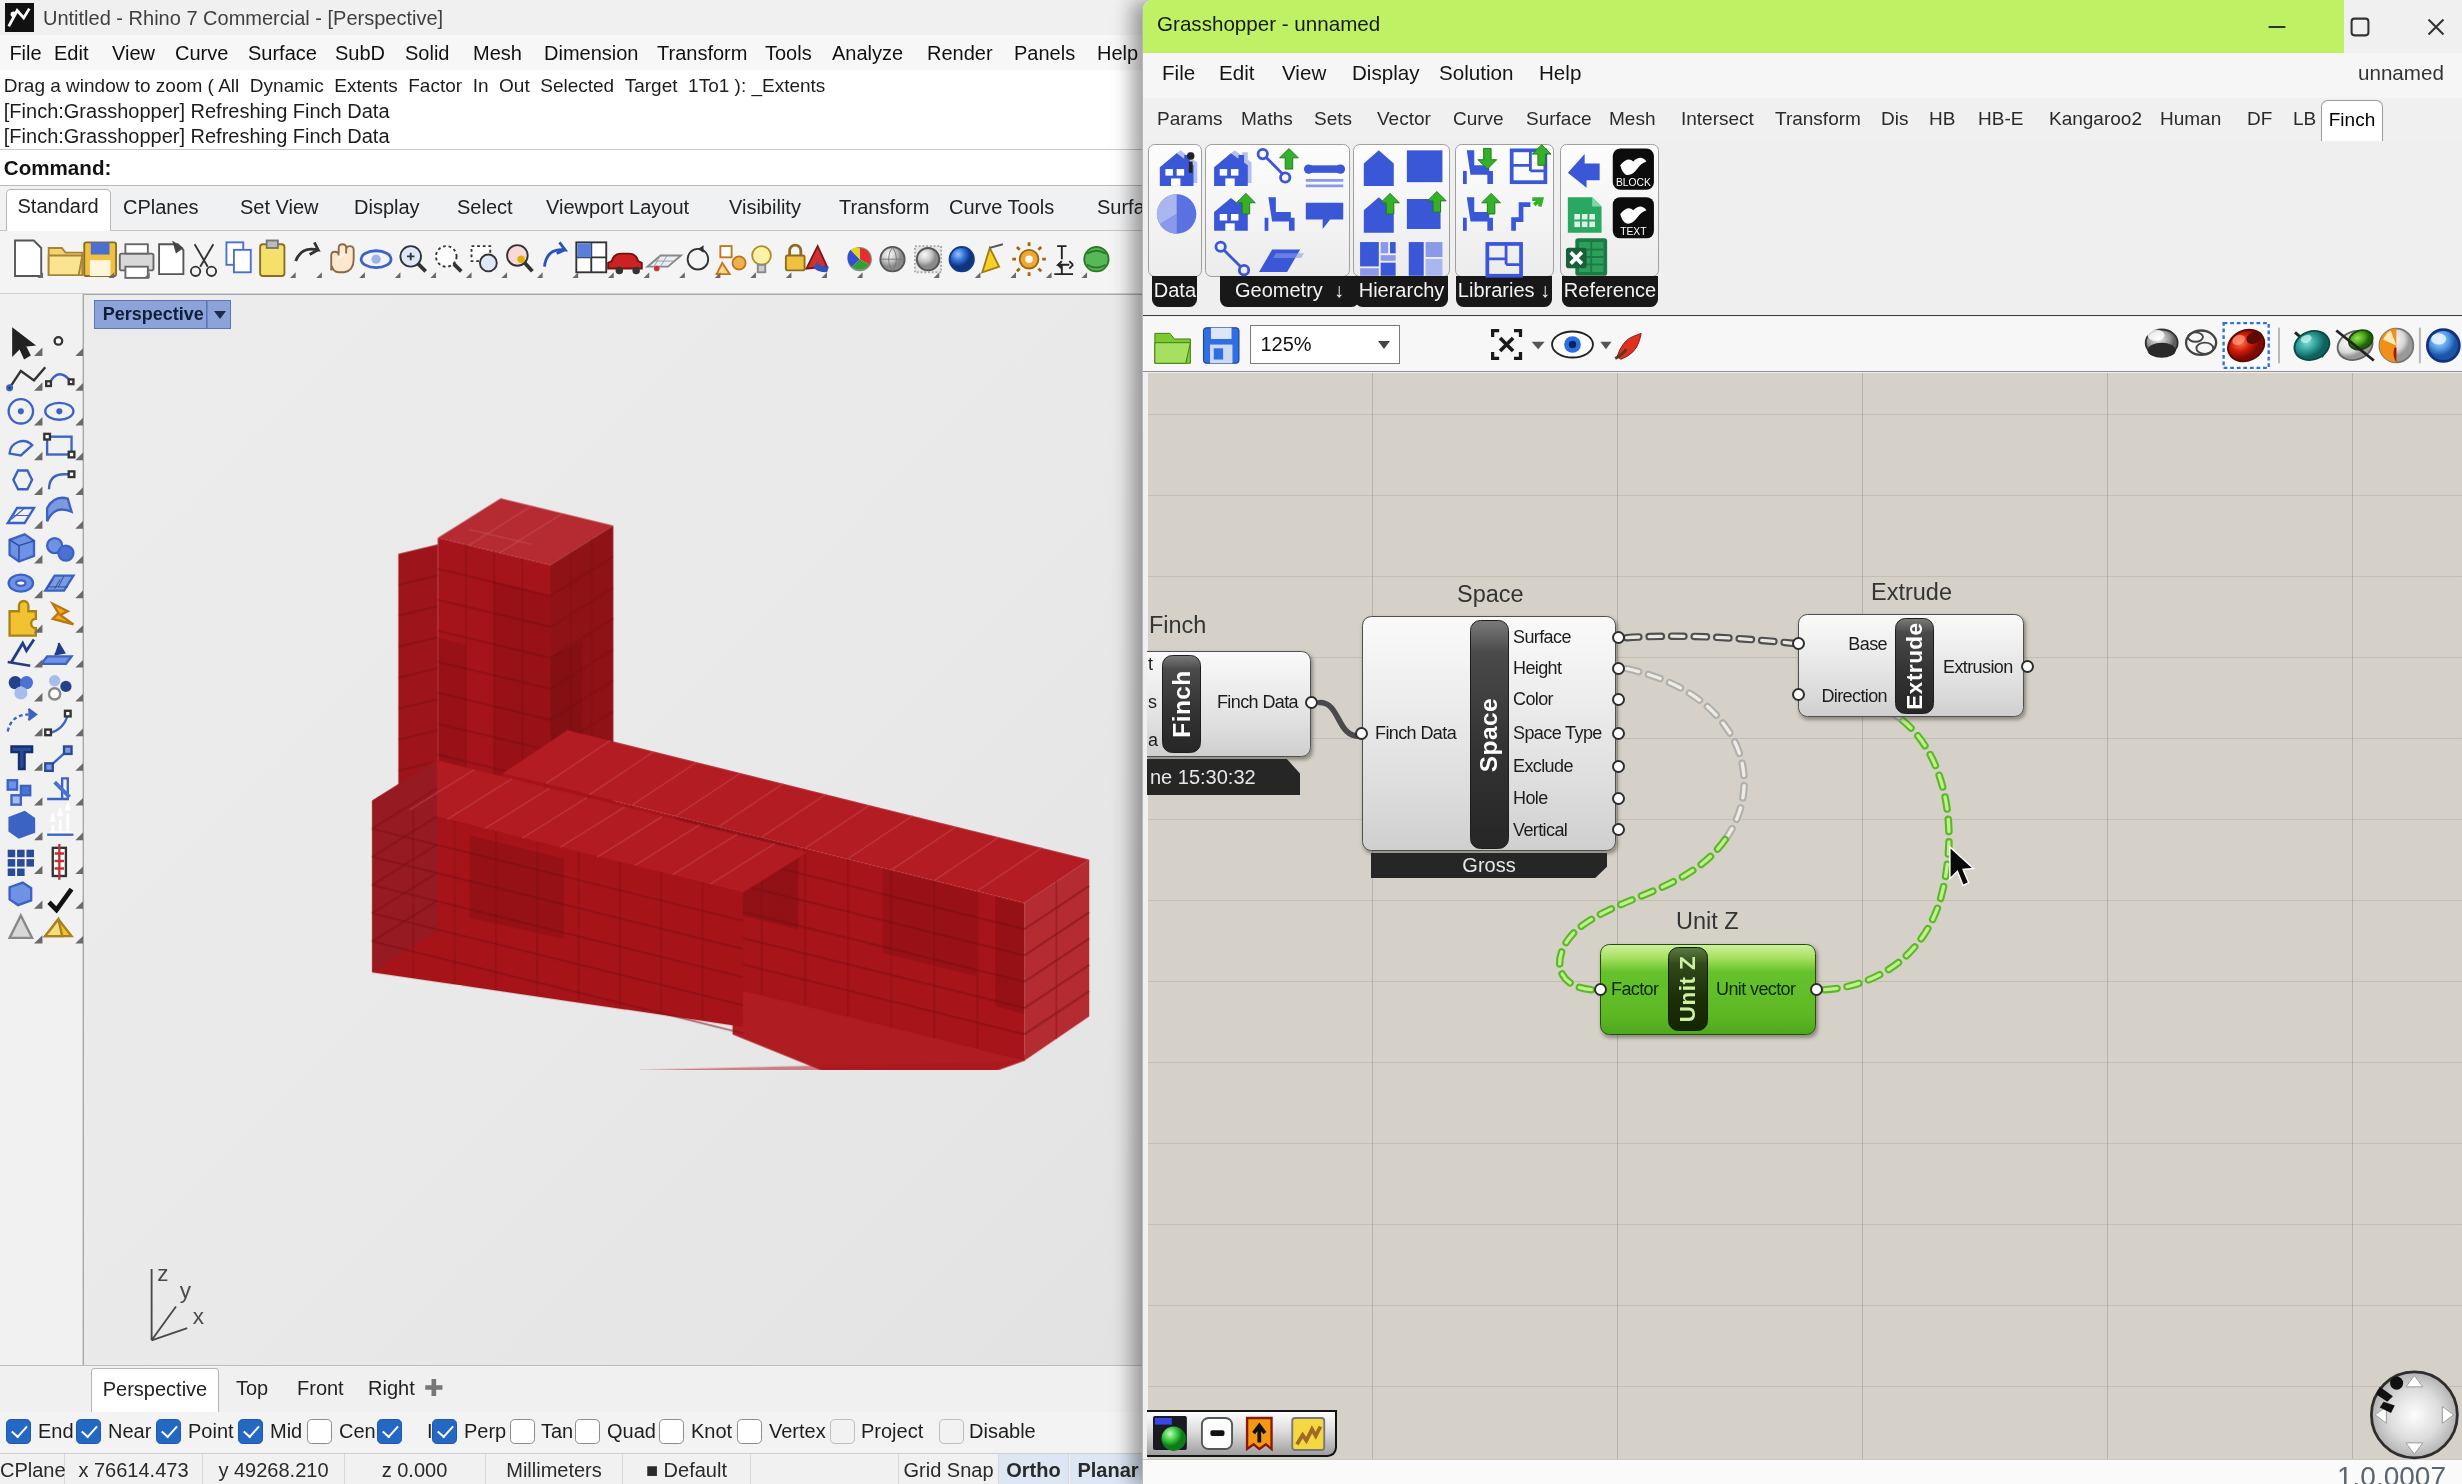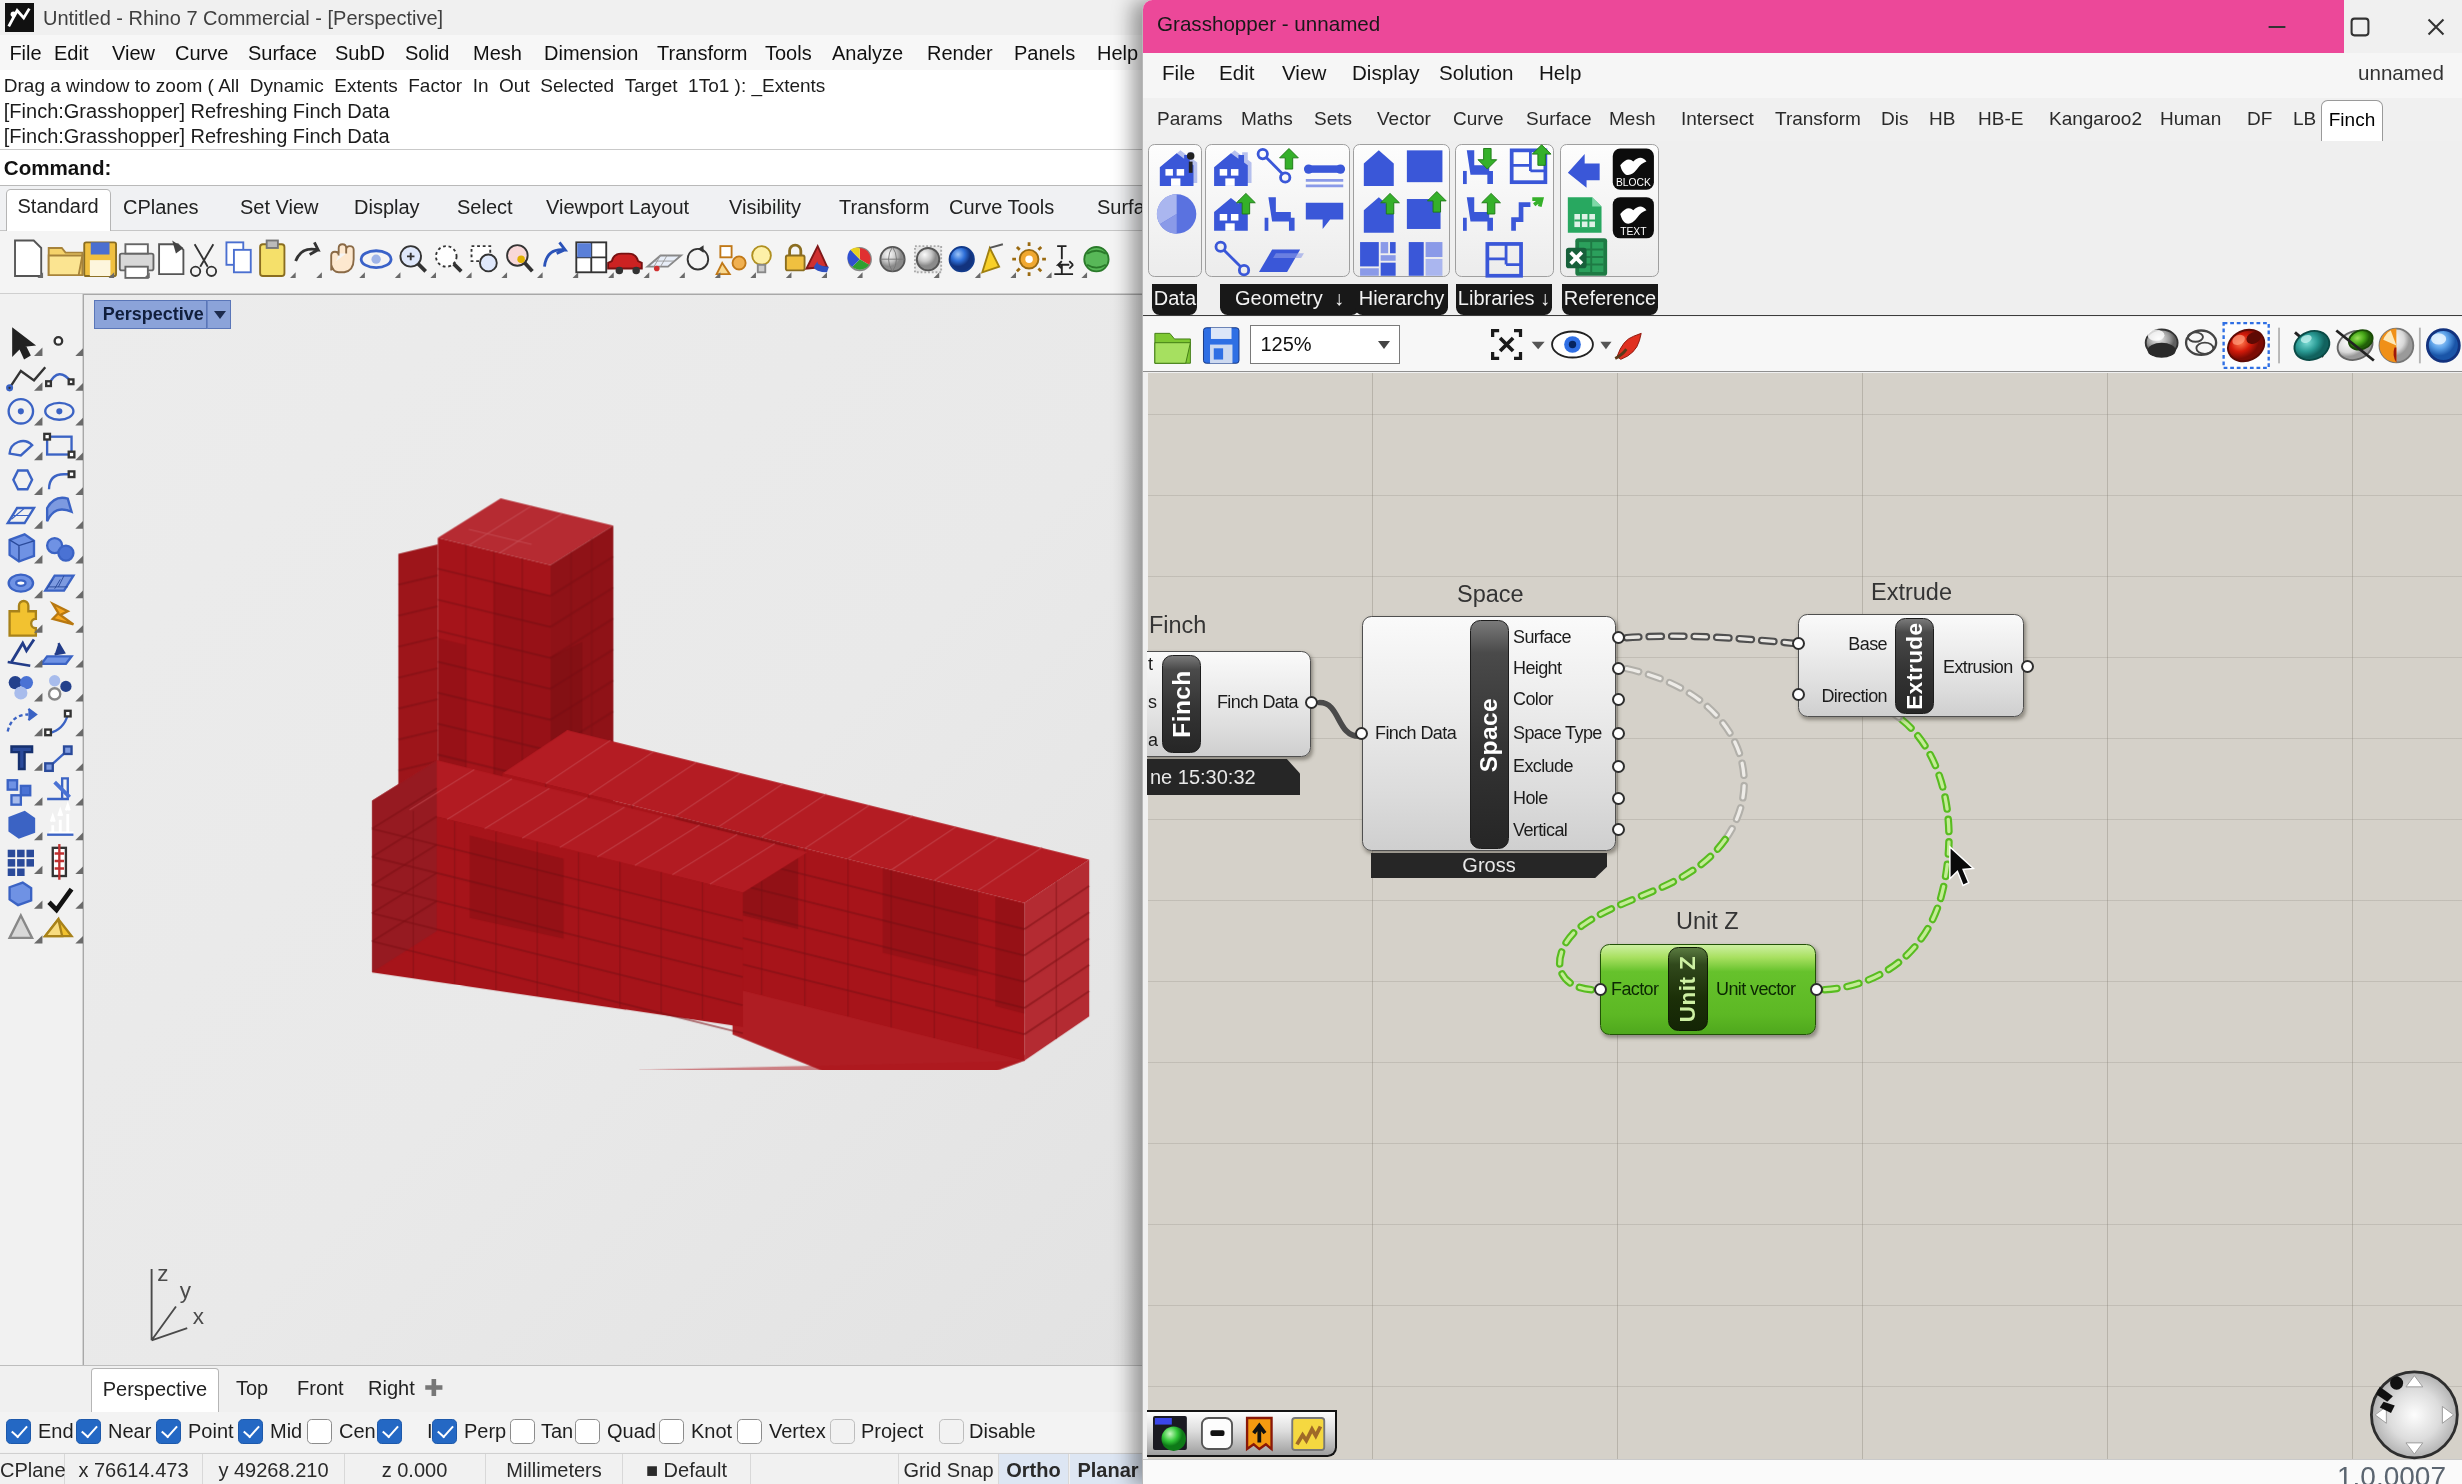--- a/index.html
+++ b/index.html
@@ -565,29 +565,29 @@
     </g>
 <g fill="#4a4a4a" font-size="24" font-family="Liberation Sans,sans-serif">
       <text x="28" y="30">z</text>
       <text x="52" y="48">y</text>
       <text x="66" y="76">x</text>
     </g>
 </svg>
 
 <style>
 #gh{position:absolute;left:1142px;top:0;width:1320px;height:1485px;background:#f0f0f0;border-left:0.9px solid #b8b8b8;border-top-left-radius:9.4px;box-shadow:-9.4px 0 20.6px rgba(0,0,0,0.38);}
-#ghtitle{position:absolute;left:0;top:0;width:1201px;height:53px;background:#ec4899;border-top-left-radius:9.4px;font-size:20.6px;color:#191919;}
+#ghtitle{position:absolute;left:0;top:0;width:1201px;height:53px;background:#bef264;border-top-left-radius:9.4px;font-size:20.6px;color:#191919;}
 #ghmenu{position:absolute;left:0;top:53px;width:1320px;height:45px;background:#f6f6f6;font-size:20.6px;color:#141414;}
 #ghmenu span{position:absolute;top:8.4px;}
 #ghtabs{position:absolute;left:0;top:98px;width:1320px;height:43px;background:#f0f0f0;font-size:19px;color:#2a2a2a;}
 #ghtabs span{position:absolute;top:10.3px;}
 #finchtab{position:absolute;left:1178px;top:1.9px;width:62px;height:41px;background:#fff;border:0.9px solid #9a9a9a;border-bottom:none;border-radius:6.6px 6.6px 0 0;text-align:center;padding-top:8.4px;color:#000;}
 #ghpanels{position:absolute;left:0;top:141px;width:1320px;height:175px;background:#efefef;border-bottom:0.9px solid #3c3c3c;}
 .pgroup{position:absolute;top:2.8px;height:133px;background:linear-gradient(180deg,#fdfdfd,#ececec);border:0.9px solid #9f9f9f;border-radius:6.6px;}
-.plabel{position:absolute;top:135px;height:31px;background:#181818;border-radius:0 0 7.5px 7.5px;color:#f2f2f2;font-size:20px;text-align:center;padding-top:2.8px;margin-top:8px;}
+.plabel{position:absolute;top:135px;height:31px;background:#181818;border-radius:0 0 7.5px 7.5px;color:#f2f2f2;font-size:20px;text-align:center;padding-top:2.8px;}
 #ghtools{position:absolute;left:0;top:317px;width:1320px;height:55px;background:#f7f7f7;border-bottom:0.9px solid #8f8f8f;}
 #combo{position:absolute;left:107px;top:8.4px;width:150px;height:39px;background:#fff;border:0.9px solid #7a7a7a;font-size:20px;color:#111;padding:6.6px 0 0 9.4px;}
 #combo:after{content:"";position:absolute;right:9.4px;top:15px;border:6.6px solid transparent;border-top:8.4px solid #444;}
 #ghcanvas{position:absolute;left:4.7px;top:373px;width:1316px;height:1087px;background-color:#d5d1c9;background-image:repeating-linear-gradient(to bottom,transparent 0px,transparent 80px,rgba(125,120,110,0.22) 80px,rgba(125,120,110,0.22) 81px),repeating-linear-gradient(to right,transparent 0px,transparent 244px,rgba(120,115,105,0.32) 244px,rgba(120,115,105,0.32) 245px);background-position:0px -39px,-20px 0px;overflow:hidden;}
 #ghstatus{position:absolute;left:0;top:1459px;width:1320px;height:25px;background:#fafafa;border-top:0.9px solid #c9c9c9;}
 #ghstatus .ver{position:absolute;left:1194px;top:0.9px;font-size:28px;color:#5b6570;}
 .winbtn{position:absolute;top:13px;width:28px;height:28px;}
 </style>
 <div id="gh">
  <div id="ghtitle">

